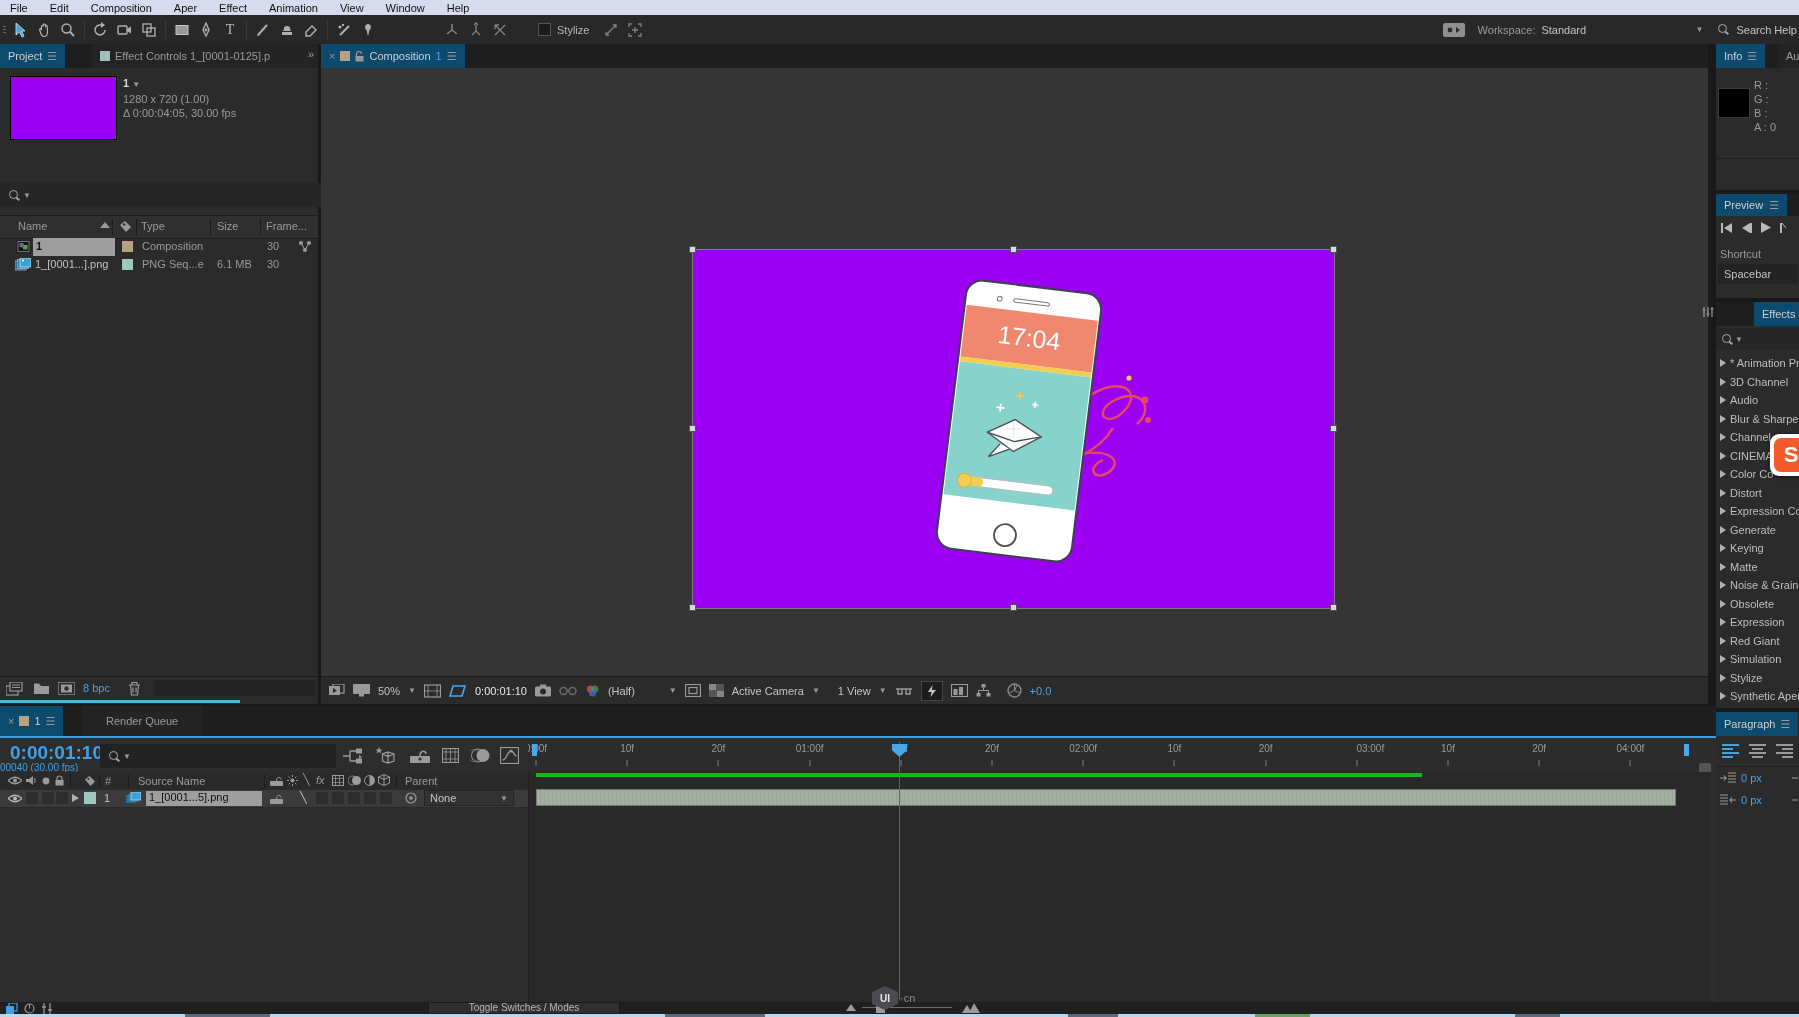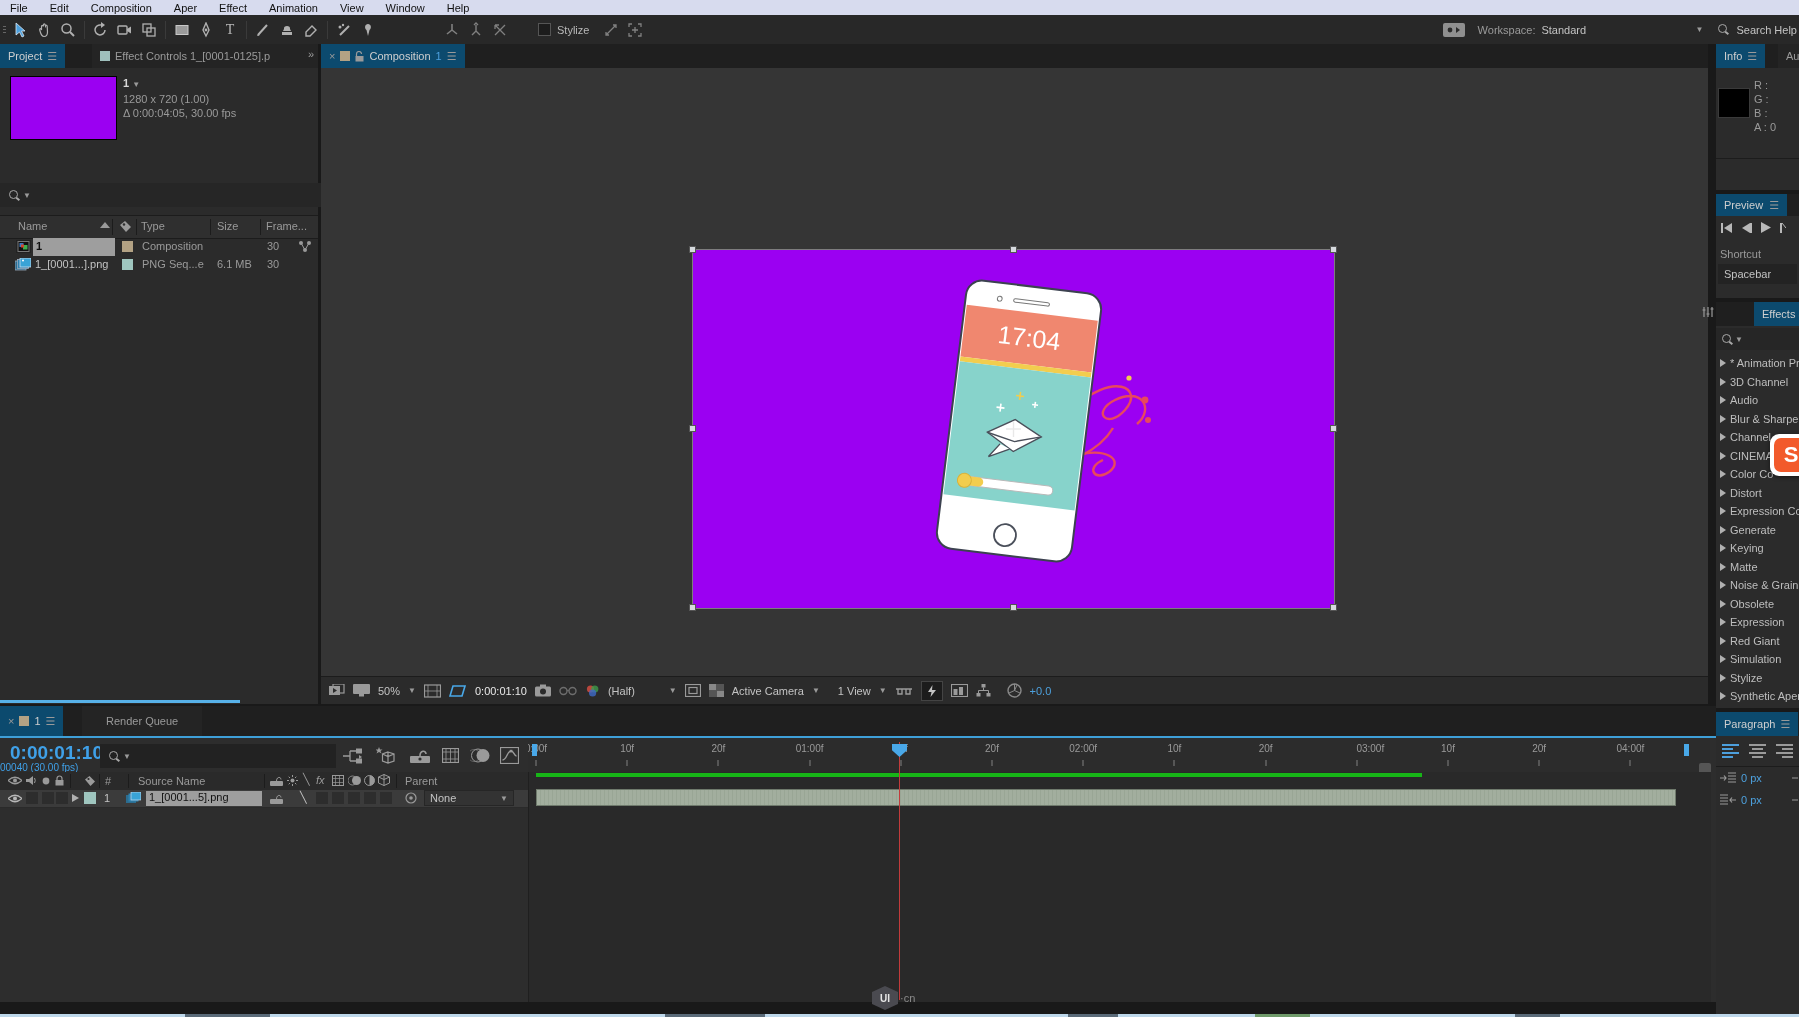--- a/index.html
+++ b/index.html
@@ -261,20 +261,41 @@
           <rect x="5" y="0" width="11" height="9" fill="#39a3d6" stroke="#cde" stroke-width="0.8"></rect>
           <circle cx="8" cy="2.5" r="1" fill="#fff"></circle>
         </svg>
       <span class="abs" style="left:35px;top:2px;color:#c3c3c3">1_[0001...].png</span>
       <span class="sq abs" style="left:122px;top:3px;background:#9fc6bf;"></span>
       <span class="abs dim" style="left:142px;top:2px">PNG Seq...e</span>
       <span class="abs dim" style="left:217px;top:2px">6.1 MB</span>
       <span class="abs dim" style="left:267px;top:2px">30</span>
     </div>
 
+    <div class="abs" style="left:0;top:632px;width:318px;height:24px;background:#2b2b2b;border-top:1px solid #1c1c1c;">
+      <svg class="abs" style="left:6px;top:5px" width="18" height="14">
+          <rect x="0" y="4" width="12" height="9" fill="none" stroke="#9a9a9a" stroke-width="1.2"></rect>
+          <rect x="4" y="0" width="12" height="9" fill="#2b2b2b" stroke="#9a9a9a" stroke-width="1.2"></rect>
+          <line x1="6" y1="3" x2="14" y2="3" stroke="#9a9a9a"></line>
+          <line x1="6" y1="5.5" x2="14" y2="5.5" stroke="#9a9a9a"></line>
+        </svg>
+      <svg class="abs" style="left:34px;top:5px" width="16" height="13">
+          <path d="M0 3 L0 12 L15 12 L15 4 L7 4 L5 1.5 L0 1.5 Z" fill="#9a9a9a"></path>
+        </svg>
+      <svg class="abs" style="left:58px;top:5px" width="17" height="13">
+          <rect x="0" y="0" width="17" height="13" fill="none" stroke="#9a9a9a" stroke-width="1.2"></rect>
+          <rect x="3" y="2.5" width="11" height="8" fill="#9a9a9a"></rect>
+          <circle cx="8.5" cy="6.5" r="2.2" fill="#2b2b2b"></circle>
+        </svg>
+      <span class="abs blue" style="left:83px;top:5px">8 bpc</span>
+      <svg class="abs" style="left:128px;top:4px" width="13" height="15">
+          <path d="M1 4 L12 4 M4 4 L4 1.5 L9 1.5 L9 4 M2.5 4 L3.5 14 L9.5 14 L10.5 4 M5 6.5 L5 11.5 M8 6.5 L8 11.5" stroke="#9a9a9a" stroke-width="1.2" fill="none"></path>
+        </svg>
+      <span class="abs" style="left:155px;top:3px;width:160px;height:16px;background:#242424;"></span>
+    </div>
     <div class="abs" style="left:0;top:656px;width:240px;height:3px;background:#57b1e8;"></div>
   </div>
 
   <div class="panel" style="left:321px;top:44px;width:1387px;height:660px;">
     <div class="strip" style="position:absolute;left:0;top:0;width:100%;height:24px;">
       <div class="tab active" style="position:absolute;left:0;top:0;">
         <span style="color:#9a9a9a">×</span>
         <span class="sq" style="background:#b3a284;width:10px;height:10px"></span>
         <svg width="9" height="11">
             <path d="M1.5 5 L1.5 3 A2.5 2.5 0 0 1 6.5 3" fill="none" stroke="#9a9a9a" stroke-width="1.2"></path>
@@ -817,20 +838,40 @@
       <span class="abs" style="left:424px;top:0;width:90px;height:16px;background:#333;border:1px solid #262626;box-sizing:border-box;display:flex;align-items:center;justify-content:space-between;padding:0 5px;">
         <span>None</span>
         <span style="color:#9a9a9a;font-size:8px">▼</span>
       </span>
     </div>
 
     <div class="abs" style="left:899px;top:36px;width:1px;height:258px;background:#c23b3b;"></div>
     <div class="abs" style="left:892px;top:38px;width:15px;height:13px;background:#49a8e8;clip-path:polygon(0 0,100% 0,100% 48%,50% 100%,0 48%);"></div>
   </div>
 
+  <div class="abs" style="left:0;top:1002px;width:1799px;height:12px;background:#202020;">
+    <svg class="abs" style="left:6px;top:1px" width="12" height="11">
+        <rect x="0" y="3" width="8" height="8" fill="#3fa0e8"></rect>
+        <rect x="3" y="0" width="8" height="8" fill="none" stroke="#3fa0e8" stroke-width="1.2"></rect>
+      </svg>
+    <svg class="abs" style="left:24px;top:1px" width="11" height="11">
+        <circle cx="5.5" cy="5.5" r="4.5" fill="none" stroke="#9a9a9a" stroke-width="1.2"></circle>
+        <path d="M5.5 5.5 L5.5 1" stroke="#9a9a9a"></path>
+      </svg>
+    <svg class="abs" style="left:42px;top:1px" width="10" height="11">
+        <path d="M2 0 L2 11 M8 0 L8 11 M0 4 L4 4 M6 7 L10 7" stroke="#9a9a9a" stroke-width="1.3"></path>
+      </svg>
+    <div class="abs" style="left:428px;top:0;width:192px;height:12px;background:#2f2f2f;border:1px solid #1a1a1a;box-sizing:border-box;text-align:center;line-height:10px;font-size:10px;color:#b8b8b8;">Toggle Switches / Modes</div>
+    <span class="abs" style="left:846px;top:2px;width:0;height:0;border-bottom:7px solid #9a9a9a;border-left:5px solid transparent;border-right:5px solid transparent;"></span>
+    <div class="abs" style="left:862px;top:5px;width:90px;height:1px;background:#6a6a6a;"></div>
+    <div class="abs" style="left:876px;top:0;width:9px;height:11px;background:#9a9a9a;clip-path:polygon(50% 0,100% 35%,100% 100%,0 100%,0 35%);"></div>
+    <svg class="abs" style="left:962px;top:1px" width="18" height="10">
+        <path d="M0 10 L5 2 L10 10 Z M7 10 L12 0 L18 10 Z" fill="#9a9a9a"></path>
+      </svg>
+  </div>
 
   <div class="abs" style="left:872px;top:986px;display:flex;align-items:center;gap:2px;z-index:50;">
     <div style="width:26px;height:24px;background:#4a4a50;clip-path:polygon(50% 0,100% 25%,100% 75%,50% 100%,0 75%,0 25%);display:flex;align-items:center;justify-content:center;">
       <span style="color:#e6e6e6;font-weight:bold;font-size:10px;">UI</span>
     </div>
     <span style="color:#8a8a8a;font-size:11px;">·cn</span>
   </div>
 
   <div class="abs" style="left:0;top:1014px;width:1799px;height:3px;background:#bdd7ea;">
     <i class="abs" style="left:185px;top:0;width:85px;height:3px;background:#5a6a78;"></i>

